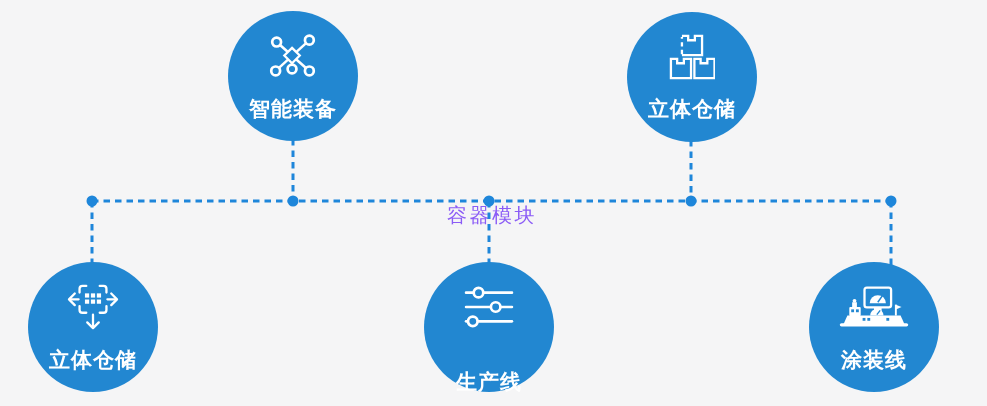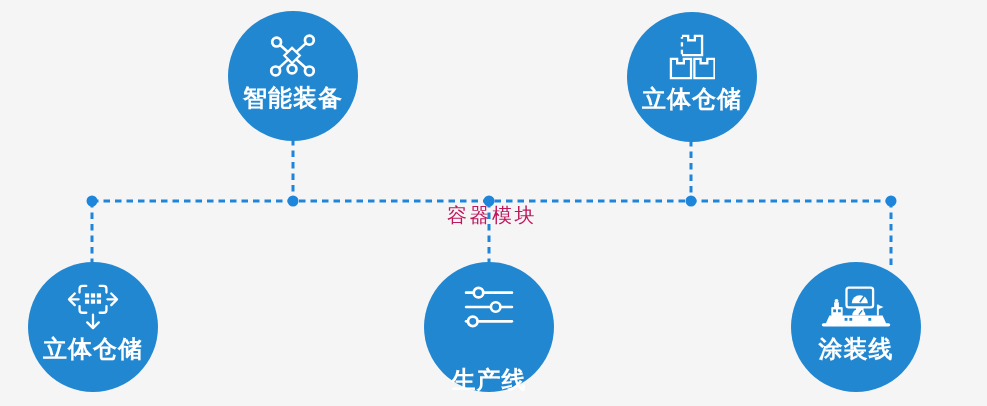--- a/index.html
+++ b/index.html
@@ -6,42 +6,42 @@
   body{
     width:987px;height:406px;
     background:#f5f5f6;
     font-family:"Liberation Sans","DejaVu Sans",sans-serif;
     position:relative;overflow:hidden;
   }
   .stage{position:absolute;inset:0;width:987px;height:406px;}
   .watermark{
     position:absolute;left:447px;top:202px;
     font-size:20px;letter-spacing:2.5px;
-    color:#be185d;font-weight:400;z-index:1;white-space:nowrap;
+    color:#8b5cf6;font-weight:400;z-index:1;white-space:nowrap;
     user-select:none;
   }
   .overlay{position:absolute;left:0;top:0;z-index:2;}
   .node{
     position:absolute;width:130px;height:130px;border-radius:50%;
     background:#2287d1;z-index:3;
     display:flex;flex-direction:column;align-items:center;
     box-sizing:border-box;padding-top:21px;
   }
   .node .icon{
     height:48px;display:flex;align-items:center;justify-content:center;
   }
   .node .label{
-    margin-top:6px;color:#ffffff;font-size:24px;font-weight:bold;
+    margin-top:18px;color:#ffffff;font-size:21px;font-weight:bold;
     letter-spacing:1px;white-space:nowrap;line-height:1;
   }
   .n1{left:228px;top:11px;}
   .n2{left:627px;top:12px;font-family:Liberation Serif, serif;}
   .n3{left:28px;top:262px;}
   .n4{left:424px;top:262px;justify-content:space-between;}
-  .n5{left:791px;top:262px;}
+  .n5{left:809px;top:262px;}
 </style>
 </head>
 <body>
 
 <div class="stage">
 
   <div class="watermark">容器模块</div>
 
   <svg class="overlay" width="987" height="406" viewBox="0 0 987 406">
     <g stroke="#1e86da" stroke-width="3" stroke-dasharray="6.5 5" fill="none">

